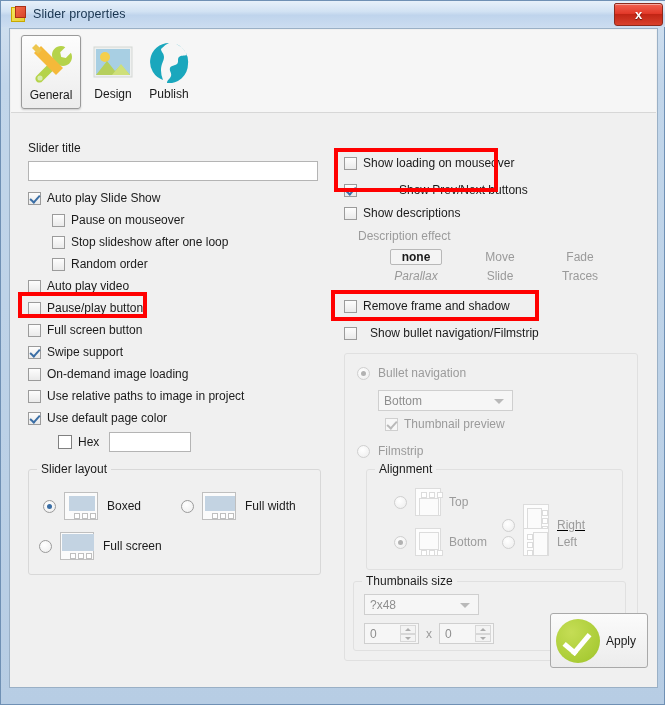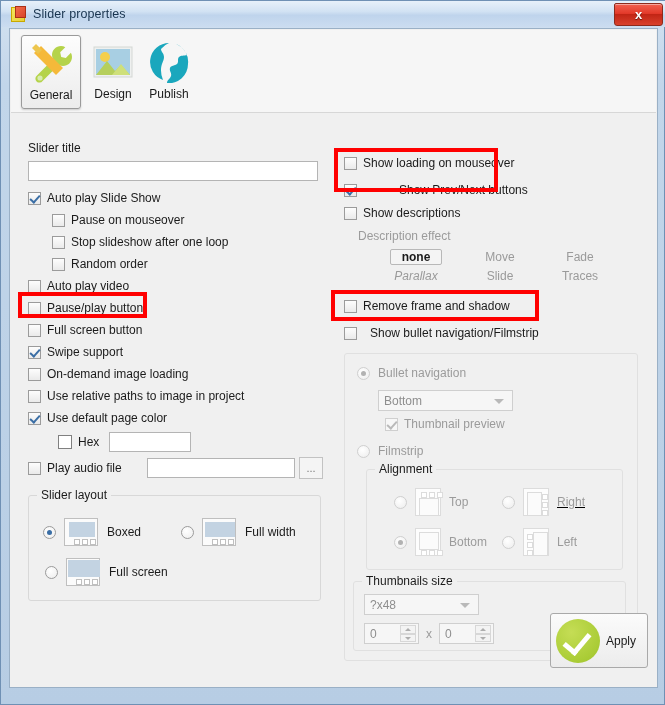--- a/index.html
+++ b/index.html
@@ -364,26 +364,20 @@
         <span class="cb checked"></span>
         <span class="lbl">Use default page color</span>
       </div>
 
       <div class="row" style="padding-left:30px;height:26px;">
         <span class="cb big"></span>
         <span class="lbl" style="margin-right:10px;">Hex</span>
         <input class="textfield" style="width: 82px; font-size: 12px; padding: 0px 4px;" type="text" value="">
       </div>
 
-      <div class="row" style="height:26px;">
-        <span class="cb"></span>
-        <span class="lbl" style="width:100px;">Play audio file</span>
-        <input class="textfield" style="width: 148px; font-size: 12px; padding: 0px 4px;" type="text" value="">
-        <span style="width:22px;height:20px;margin-left:4px;border:1px solid #c2c2c2;background:#f4f4f4;font-size:11px;color:#7a7a7a;display:flex;align-items:center;justify-content:center;cursor:pointer;">...</span>
-      </div>
 
       
       <div class="group" style="margin-top:14px;width:293px;height:106px;">
         <span class="group-title">Slider layout</span>
 
         <div style="position:absolute;left:14px;top:22px;display:flex;align-items:center;">
           <span class="rb sel"></span>
           <span class="gbox" style="width:34px;height:28px;">
             <span class="screen" style="left:4px;top:3px;width:26px;height:15px;"></span>
             <span class="dots" style="left:9px;top:20px;">
@@ -401,21 +395,21 @@
             <span class="screen" style="left:2px;top:3px;width:30px;height:15px;"></span>
             <span class="dots" style="left:9px;top:20px;">
                 <i></i>
                 <i></i>
                 <i></i>
               </span>
           </span>
           <span class="lbl" style="margin-left:9px;">Full width</span>
         </div>
 
-        <div style="position:absolute;left:16px;top:62px;display:flex;align-items:center;">
+        <div style="position:absolute;left:10px;top:62px;display:flex;align-items:center;">
           <span class="rb"></span>
           <span class="gbox" style="width:34px;height:28px;">
             <span class="screen" style="left:1px;top:1px;width:32px;height:17px;"></span>
             <span class="dots" style="left:9px;top:20px;">
                 <i></i>
                 <i></i>
                 <i></i>
               </span>
           </span>
           <span class="lbl" style="margin-left:9px;">Full screen</span>
@@ -495,21 +489,21 @@
               <span class="screen" style="left:3px;top:9px;width:18px;height:16px;"></span>
               <span class="dots" style="left:5px;top:3px;">
                   <i></i>
                   <i></i>
                   <i></i>
                 </span>
             </span>
             <span class="lbl dim" style="margin-left:8px;">Top</span>
           </div>
 
-          <div style="position:absolute;left:135px;top:18px;display:flex;align-items:center;text-decoration:underline;">
+          <div style="position:absolute;left:135px;top:34px;display:flex;align-items:flex-end;text-decoration:underline;">
             <span class="rb dis"></span>
             <span class="gbox dis" style="width:26px;height:28px;">
               <span class="screen" style="left:3px;top:3px;width:13px;height:22px;"></span>
               <span class="dots" style="left:18px;top:5px;flex-direction:column;">
                   <i></i>
                   <i></i>
                   <i></i>
                 </span>
             </span>
             <span class="lbl dim" style="margin-left:8px;">Right</span>

